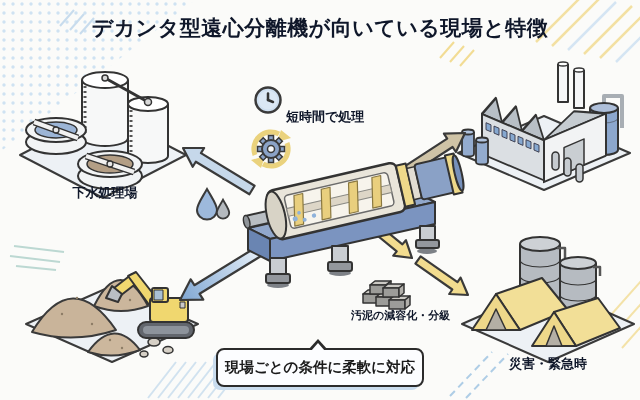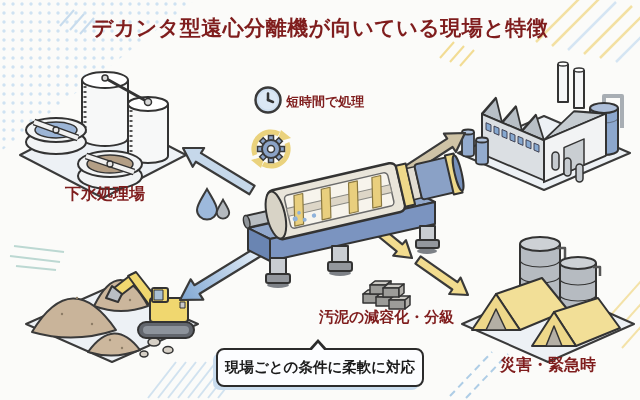--- a/index.html
+++ b/index.html
@@ -1,29 +1,29 @@
 <!DOCTYPE html>
 <html><head>
 <meta charset="utf-8">
 <style>
   html,body{margin:0;padding:0;}
   body{font-family:"DejaVu Sans","Liberation Sans",sans-serif;}
   .stage{position:relative;width:640px;height:400px;background:#fbfbf9;overflow:hidden;}
   .stage svg.art{position:absolute;left:0;top:0;}
-  .lbl{position:absolute;color:#7f1d1d;}
+  .lbl{position:absolute;color:#0f172a;}
   .title{top:14px;left:0;width:640px;text-align:center;font-size:21px;font-weight:800;letter-spacing:.5px;}
-  .site-label{font-size:16px;font-weight:800;text-align:center;}
+  .site-label{font-size:13px;font-weight:800;text-align:center;}
   .lbl-sewage{left:24px;top:184px;width:162px;}
   .lbl-factory{left:470px;top:183px;width:140px;}
   .lbl-construction{left:26px;top:357px;width:162px;}
   .lbl-disaster{left:460px;top:355px;width:176px;}
   .feat{font-size:13px;font-weight:700;}
-  .feat-time{left:286px;top:93px;}
+  .feat-time{left:286px;top:108px;}
   .feat-continuous{left:293px;top:132px;white-space:pre-line;line-height:1.32;}
-  .feat-sludge{left:319px;top:308px;font-size:15px;}
+  .feat-sludge{left:351px;top:308px;font-size:11px;}
   .callout{position:absolute;left:216px;top:348px;width:208px;box-sizing:border-box;
     padding:8px 4px;border:2.5px solid #2b2b2b;border-radius:8px;background:#fcfdff;
     box-shadow:-4px 4px 0 -1px #c9dcee;font-size:14.5px;font-weight:800;text-align:center;color:#1a1a1a;}
   .callout .caret-outer{position:absolute;top:-11px;left:44%;width:0;height:0;
     border-left:10px solid transparent;border-right:10px solid transparent;border-bottom:11px solid #2b2b2b;}
   .callout .caret-inner{position:absolute;top:-7px;left:calc(44% + 3px);width:0;height:0;
     border-left:7px solid transparent;border-right:7px solid transparent;border-bottom:8px solid #fcfdff;}
 </style>
 </head>
 <body>

